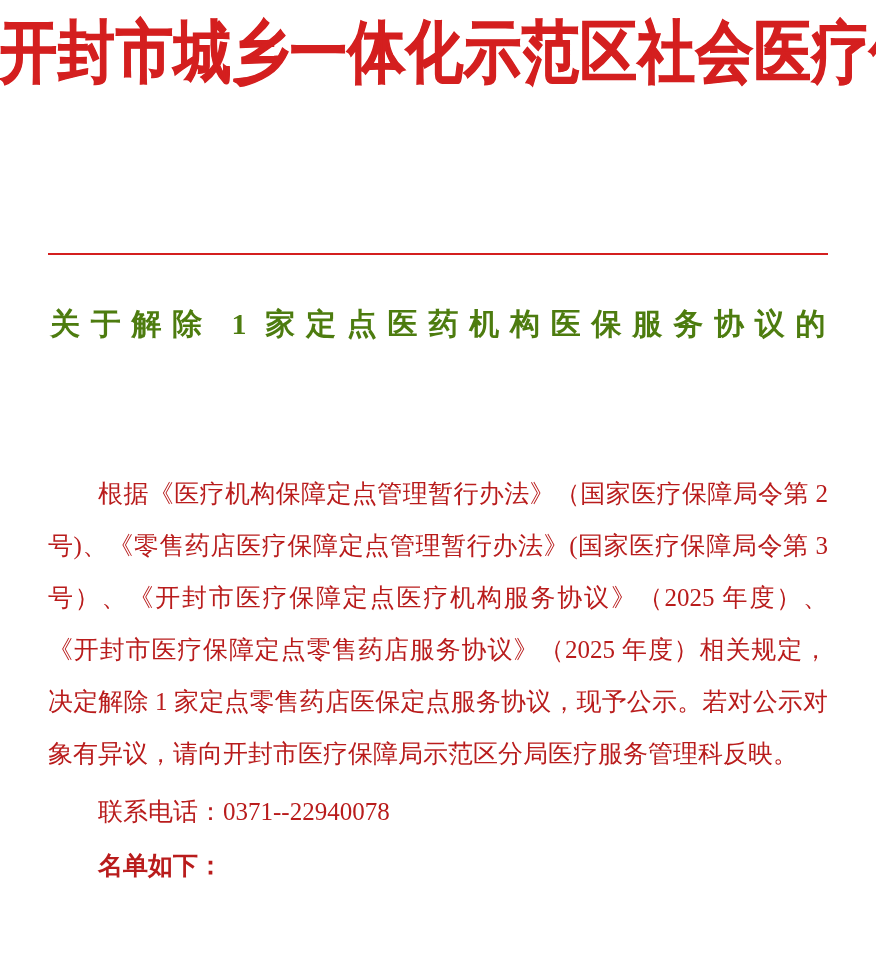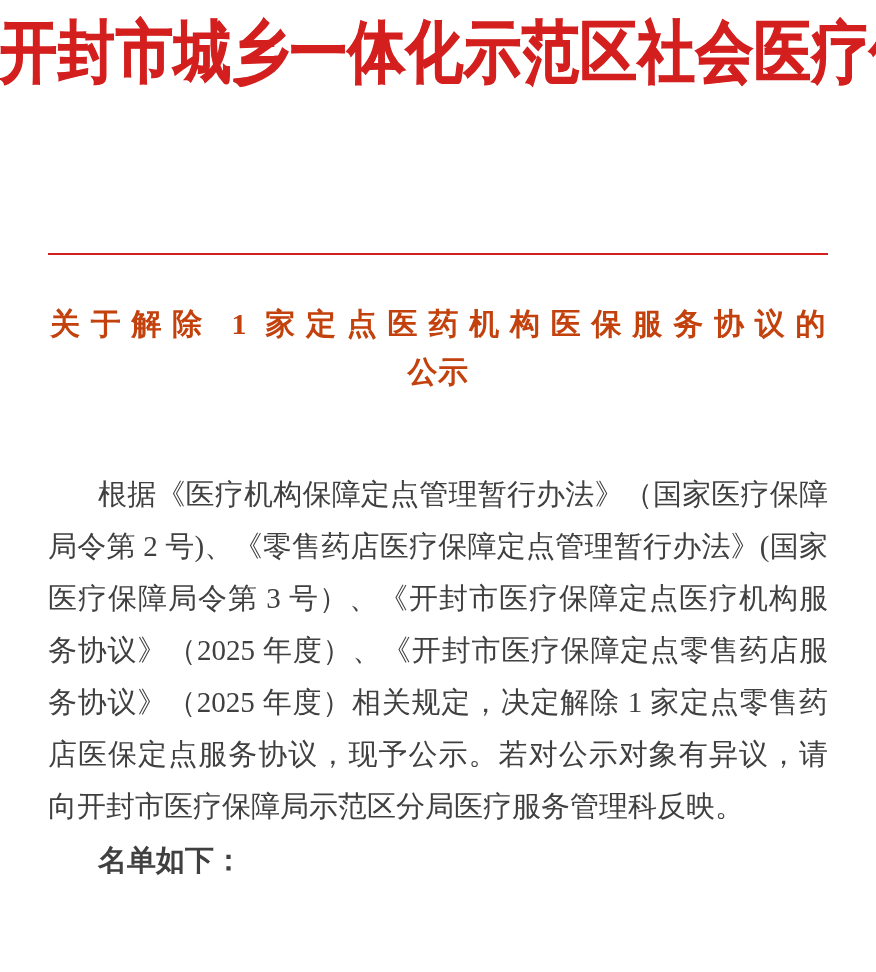--- a/index.html
+++ b/index.html
@@ -52,33 +52,33 @@
   .doc-title {
     position: absolute;
     top: 300px;
     left: 48px;
     width: 780px;
     text-align: center;
     font-size: 30px;
     font-weight: bold;
     line-height: 1.6;
     letter-spacing: 0.5px;
-    color: #c2410c;
+    color: #4d7c0f;
   }
   .doc-title .line1 { display: block; text-align: justify; text-align-last: justify; padding: 0 2px;}
   .doc-title .line2 { display: block; text-align: center; }
   
   .body-text {
     position: absolute;
     top: 468px;
     left: 48px;
     width: 780px;
-    font-size: 29px;
+    font-size: 25px;
     line-height: 52px;
-    color: #404040;
+    color: #b91c1c;
   }
   .para {
     text-align: justify;
     text-align-last: left;
     text-indent: 50px;
     margin: 0;
   }
   .contact-line,
   .list-line {
     margin: 0;
@@ -95,21 +95,23 @@
 <div class="page">
 
   <div class="masthead">
     <div class="masthead-title">开封市城乡一体化示范区社会医疗保险中心文件</div>
   </div>
 
   <div class="red-rule"></div>
 
   <div class="doc-title">
     <span class="line1">关于解除 1 家定点医药机构医保服务协议的</span>
-    <span class="line2">公示</span>
   </div>
 
   <div class="body-text">
     <p class="para">根据《医疗机构保障定点管理暂行办法》（国家医疗保障局令第 2 号)、《零售药店医疗保障定点管理暂行办法》(国家医疗保障局令第 3 号）、《开封市医疗保障定点医疗机构服务协议》（2025 年度）、《开封市医疗保障定点零售药店服务协议》（2025 年度）相关规定，决定解除 1 家定点零售药店医保定点服务协议，现予公示。若对公示对象有异议，请向开封市医疗保障局示范区分局医疗服务管理科反映。</p>
+    <p class="contact-line">
+      <span>联系电话：</span><span class="nowrapnum">0371--22940078</span>
+    </p>
     <p class="list-line">名单如下：</p>
   </div>
 
 </div>
 
 </body></html>

